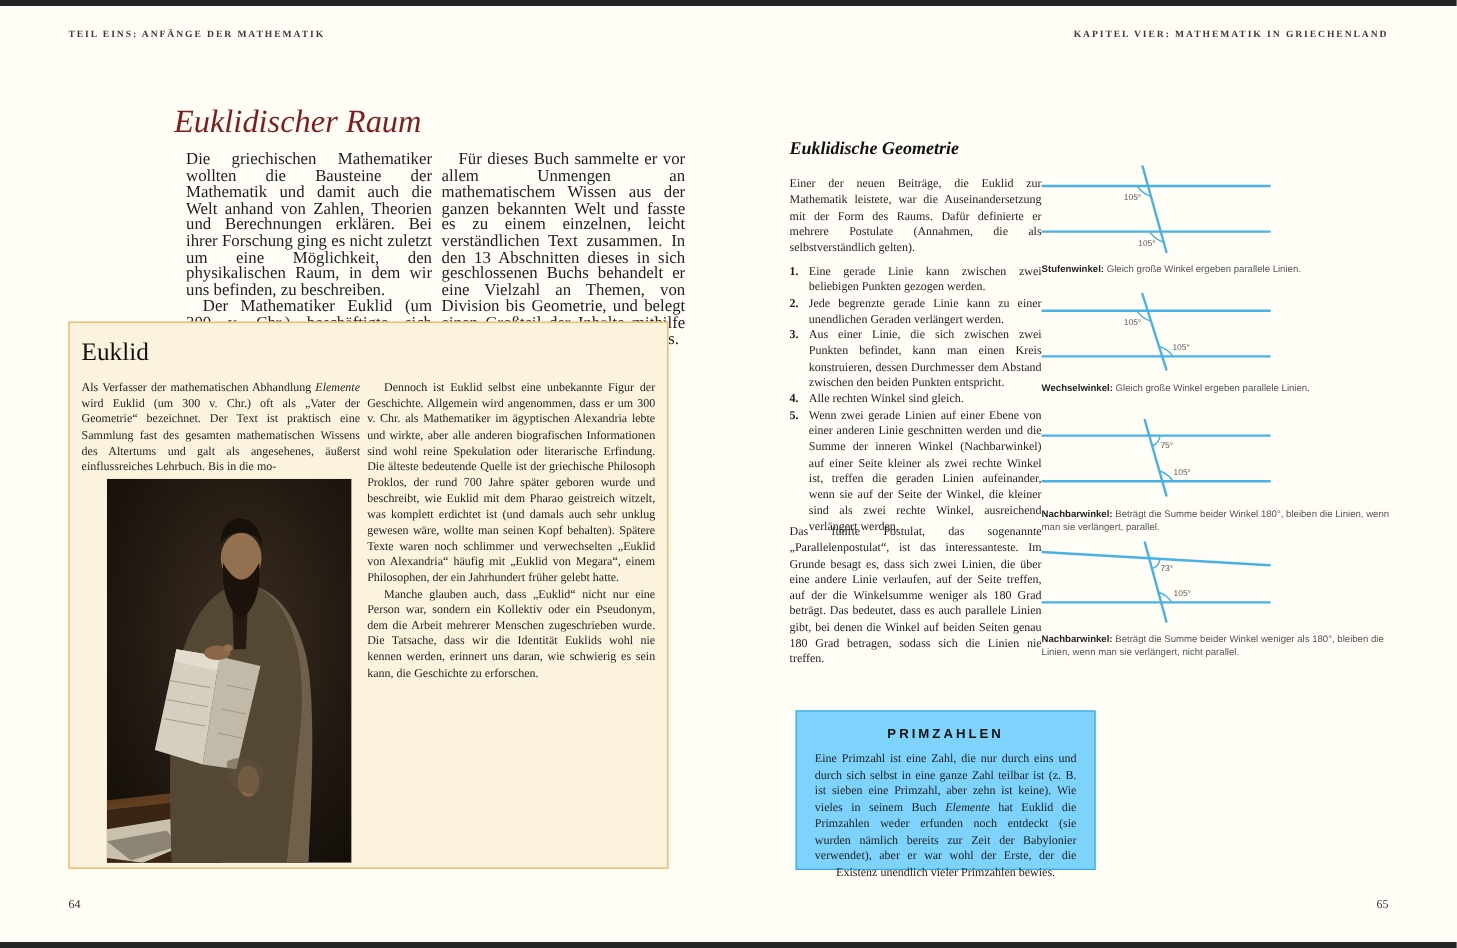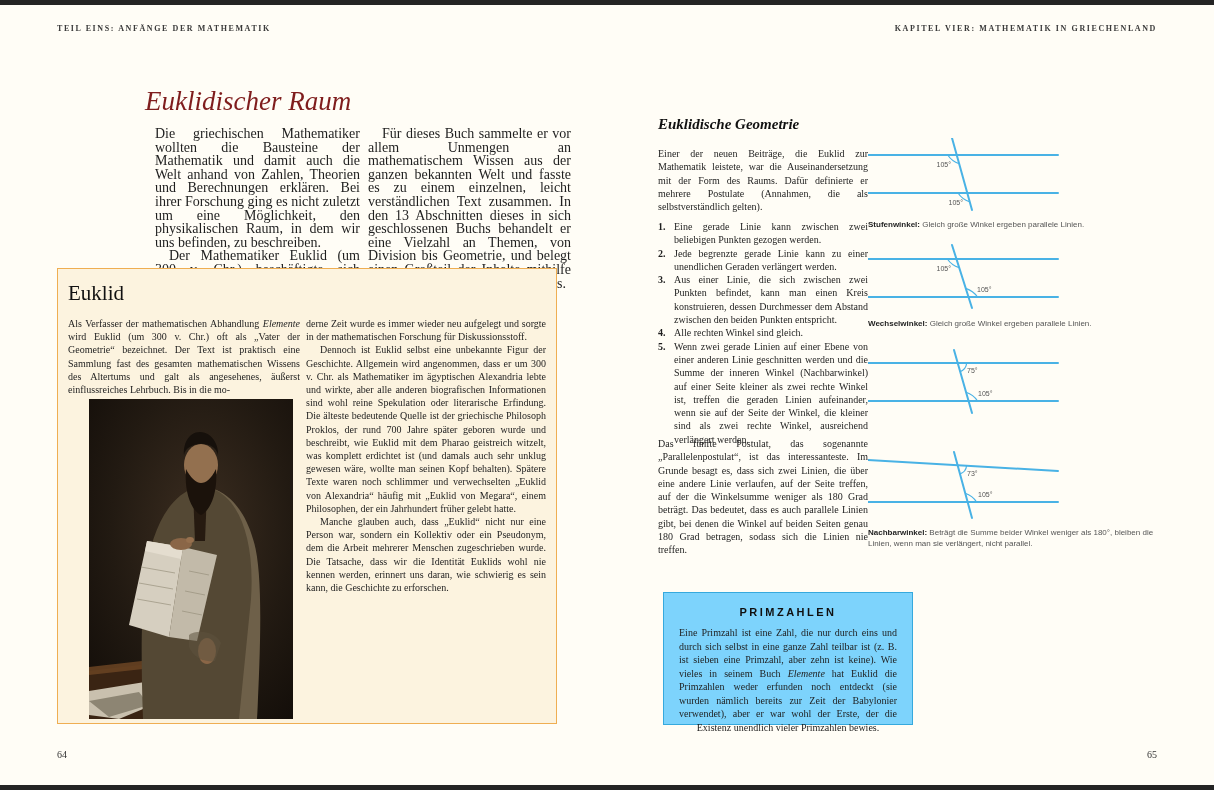--- a/index.html
+++ b/index.html
@@ -160,21 +160,20 @@
     </g>
 
     <ellipse cx="92" cy="145" rx="11" ry="6" fill="#8a6647"></ellipse>
     <ellipse cx="101" cy="141" rx="4" ry="3" fill="#96704e"></ellipse>
 
     <ellipse cx="118" cy="252" rx="9" ry="13" fill="#8a6647"></ellipse>
     <path d="M100,236 C108,230 126,232 132,244 L126,262 C116,264 104,258 100,248 Z" fill="#5d523e" opacity="0.55"></path>
   </svg>
 
   <div class="bx-col" id="bx2">
-    <p>derne Zeit wurde es immer wieder neu aufgelegt und sorgte in der mathematischen Forschung für Diskussionsstoff.</p>
     <p class="ind">Dennoch ist Euklid selbst eine unbekannte Figur der Geschichte. Allgemein wird angenommen, dass er um 300 v. Chr. als Mathematiker im ägyptischen Alexandria lebte und wirkte, aber alle anderen biografischen Informationen sind wohl reine Spekulation oder literarische Erfindung. Die älteste bedeutende Quelle ist der griechische Philosoph Proklos, der rund 700 Jahre später geboren wurde und beschreibt, wie Euklid mit dem Pharao geistreich witzelt, was komplett erdichtet ist (und damals auch sehr unklug gewesen wäre, wollte man seinen Kopf behalten). Spätere Texte waren noch schlimmer und verwechselten „Euklid von Alexandria“ häufig mit „Euklid von Megara“, einem Philosophen, der ein Jahrhundert früher gelebt hatte.</p>
     <p class="ind">Manche glauben auch, dass „Euklid“ nicht nur eine Person war, sondern ein Kollektiv oder ein Pseudonym, dem die Arbeit mehrerer Menschen zugeschrieben wurde. Die Tatsache, dass wir die Identität Euklids wohl nie kennen werden, erinnert uns daran, wie schwierig es sein kann, die Geschichte zu erforschen.</p>
   </div>
 
 </div>
 
 <div class="folio" id="folio-left">64</div>
 
 <div class="running-head" id="rh-right">KAPITEL VIER: MATHEMATIK IN GRIECHENLAND</div>
 
@@ -240,20 +239,21 @@
 <div class="diagram" id="diag3">
   <svg width="292" height="74" viewBox="0 0 292 74">
     <line class="geo-line" x1="0" y1="17" x2="190" y2="17"></line>
     <line class="geo-line" x1="0" y1="55" x2="190" y2="55"></line>
     <line class="geo-line" x1="86" y1="4" x2="104" y2="67"></line>
     <path class="geo-arc" d="M98.7,17 Q98.0,23.3 92.2,25.7"></path>
     <path class="geo-arc" d="M109.6,55 Q105.3,48.7 98.1,46.3"></path>
     <text class="geo-label" x="99" y="27">75°</text>
     <text class="geo-label" x="110" y="50">105°</text>
   </svg>
+  <div class="diag-caption"><strong>Nachbarwinkel:</strong><span> Beträgt die Summe beider Winkel 180°, bleiben die Linien, wenn man sie verlängert, parallel.</span></div>
 </div>
 
 <div class="diagram" id="diag4">
   <svg width="292" height="78" viewBox="0 0 292 78">
     <line class="geo-line" x1="0" y1="14" x2="190" y2="25"></line>
     <line class="geo-line" x1="0" y1="56" x2="190" y2="56"></line>
     <line class="geo-line" x1="86" y1="6" x2="104" y2="72"></line>
     <path class="geo-arc" d="M98.6,19.7 Q97.9,25.9 92.0,27.9"></path>
     <path class="geo-arc" d="M108.6,56 Q104.4,49.7 97.2,47.3"></path>
     <text class="geo-label" x="99" y="30">73°</text>

